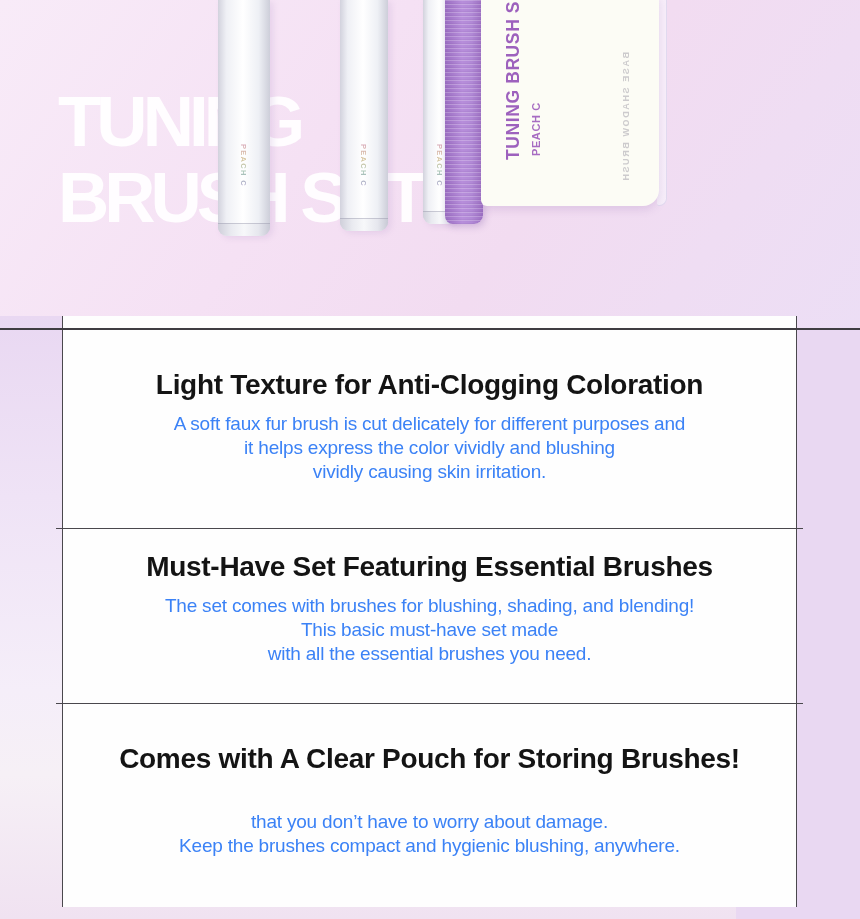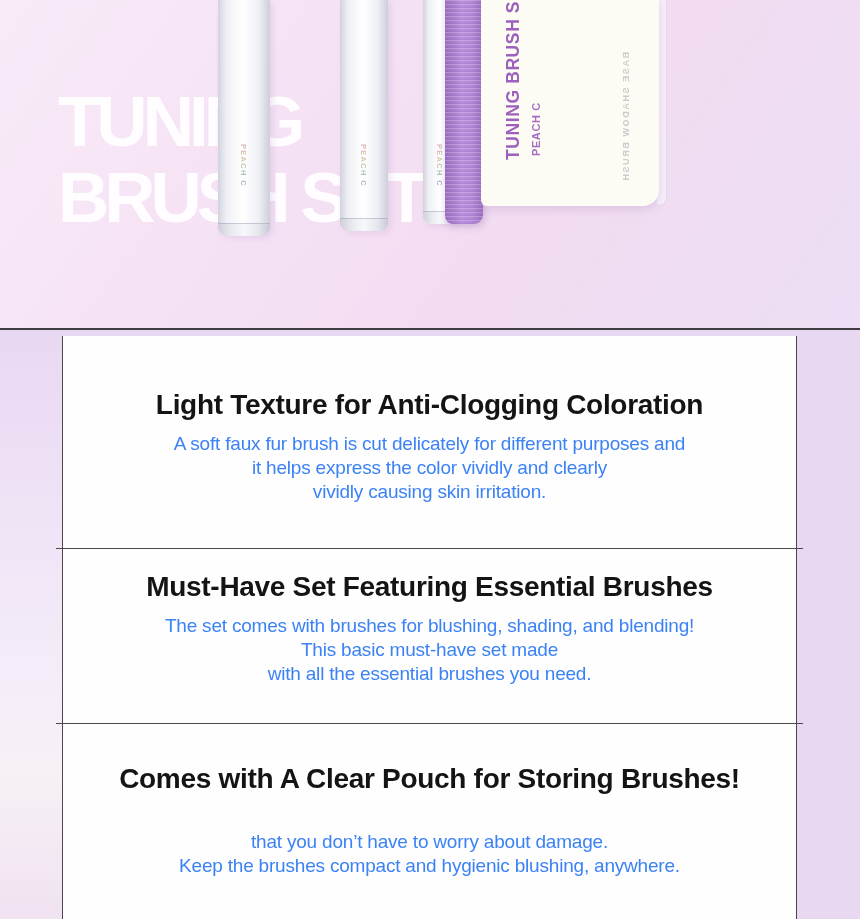--- a/index.html
+++ b/index.html
@@ -44,21 +44,21 @@
   .vtext{position:absolute;transform-origin:0 0;white-space:nowrap;}
   .pouch-title{left:22px;top:166px;transform:rotate(-90deg);
         font-size:17.5px;font-weight:700;letter-spacing:0.6px;color:#9d61bd;}
   .pouch-brand{left:49px;top:162px;transform:rotate(-90deg);
         font-size:11px;font-weight:700;letter-spacing:0.6px;color:#a76cc2;}
   .pouch-back{left:140px;top:58px;transform:rotate(-90deg) scaleX(-1);
         font-size:9px;font-weight:600;letter-spacing:1.6px;color:#c2c0c4;opacity:0.8;}
 
   
   .rule{position:absolute;left:0;top:328px;width:860px;height:2px;background:#3f3d42;z-index:5;}
-  .content{position:absolute;left:0;top:336px;width:736px;bottom:0;
+  .content{position:absolute;left:0;top:316px;width:736px;bottom:0;
         background:linear-gradient(180deg,#e9d8f2 0%,#efe3f6 30%,#f5eef9 62%,#f6f0f6 76%,#f0e2f1 100%);}
   .feature-card{position:absolute;left:62px;top:0;width:733px;height:591px;
         background:#fefefe;border-left:1px solid #4a484d;border-right:1px solid #4a484d;}
   .feature{text-align:center;box-sizing:border-box;}
   .feature h2{margin:0;font-size:28px;font-weight:700;letter-spacing:-0.3px;color:#141414;}
   .feature p{margin:11px 0 0;font-size:19px;line-height:24px;color:#3b82f6;letter-spacing:-0.2px;}
   .f1{height:212px;padding-top:53px;}
   .f2{height:174px;padding-top:22px;}
   .f3{padding-top:39px;}
   .sep{position:relative;left:-7px;width:calc(100% + 14px);height:1px;background:#4a484d;}
@@ -100,21 +100,21 @@
 
   <div class="rule"></div>
 
   <section class="content">
     <div class="feature-card">
 
       <div class="feature f1">
         <h2>Light Texture for Anti-Clogging Coloration</h2>
         <p>
           <span>A soft faux fur brush is cut delicately for different purposes and</span><br>
-          <span>it helps express the color vividly and clearly</span><br>
+          <span>it helps express the color vividly and blushing</span><br>
           <span>vividly causing skin irritation.</span>
         </p>
       </div>
 
       <div class="sep"></div>
 
       <div class="feature f2">
         <h2>Must-Have Set Featuring Essential Brushes</h2>
         <p>
           <span>The set comes with brushes for blushing, shading, and blending!</span><br>

